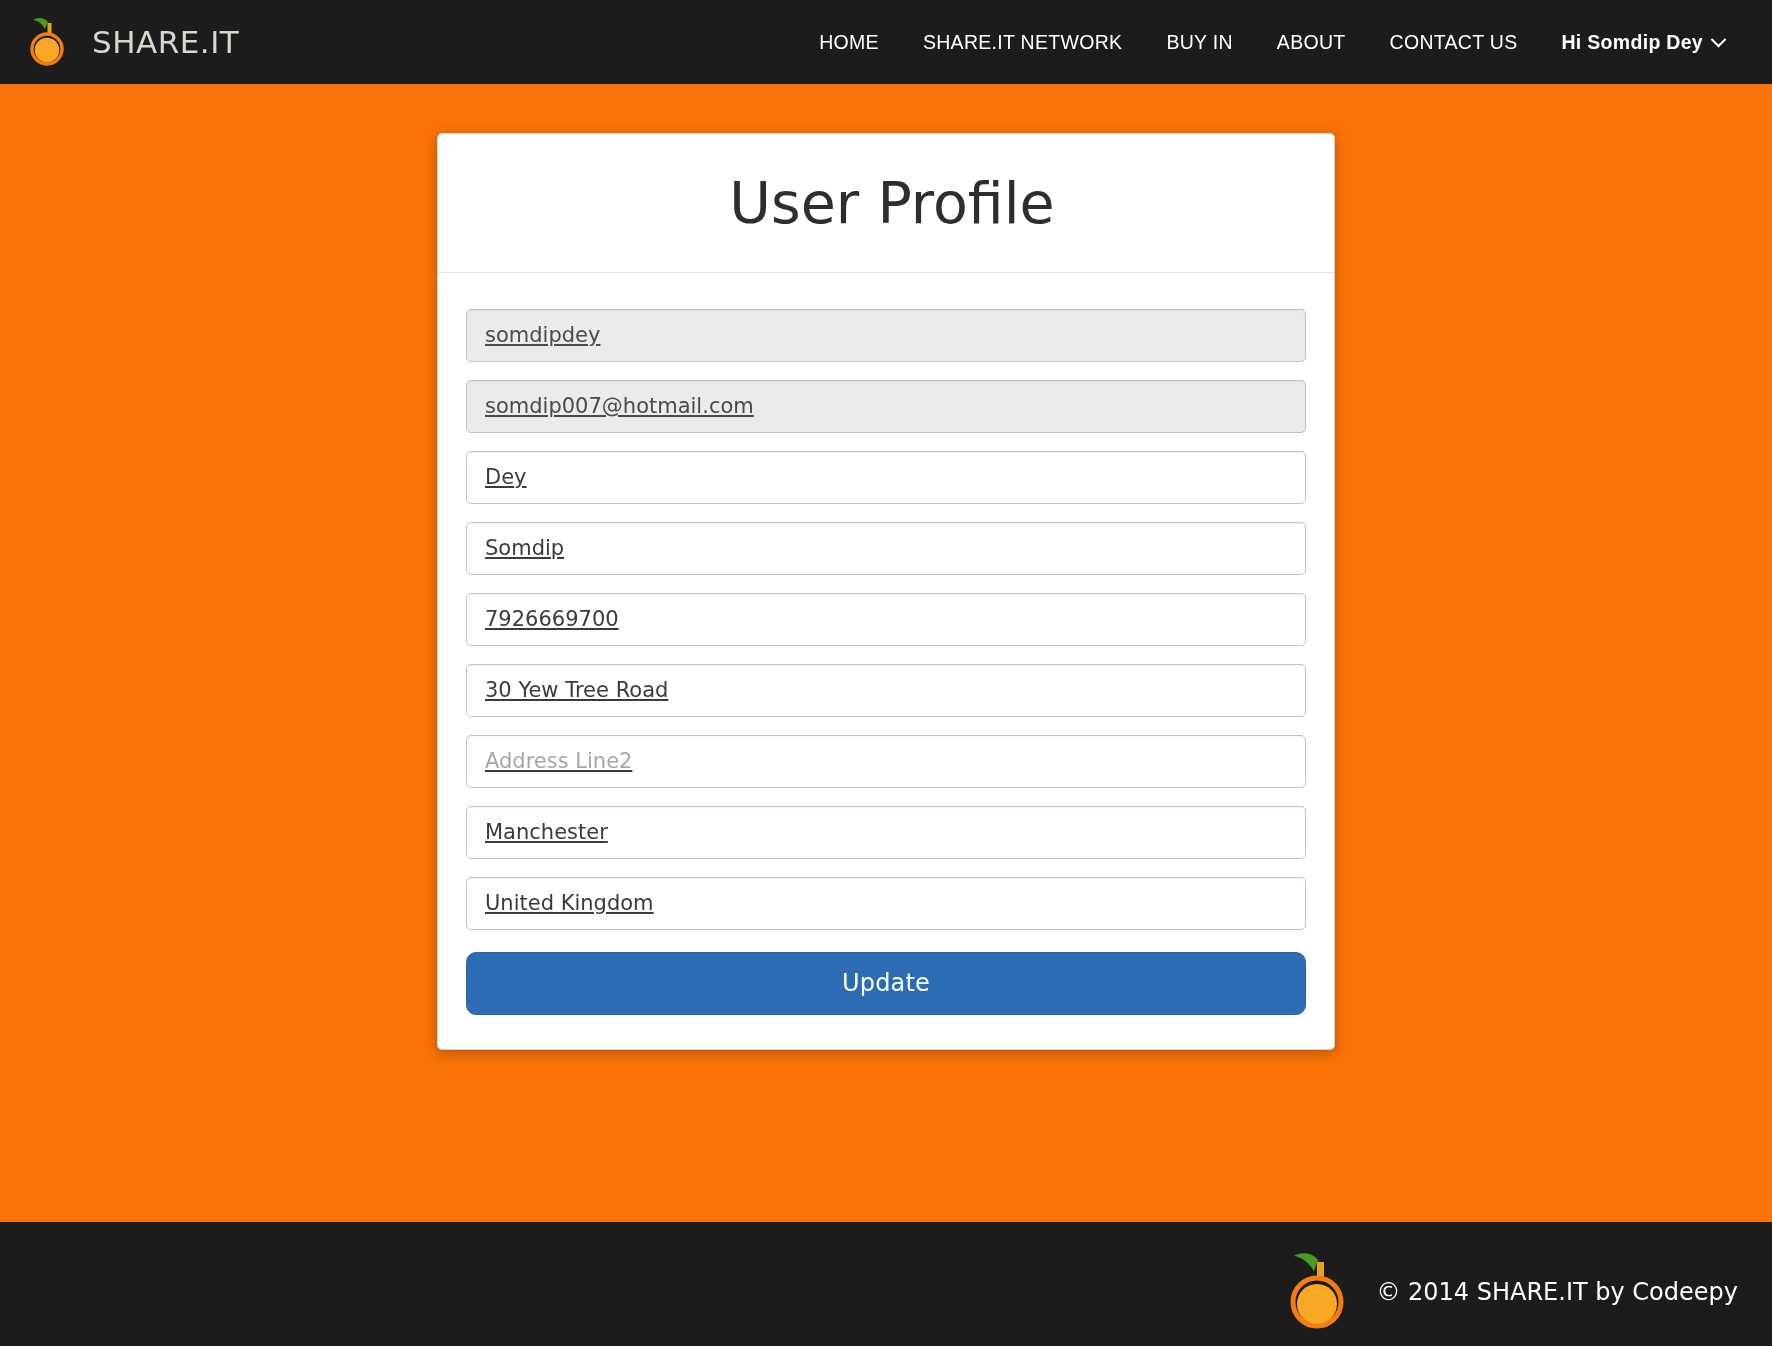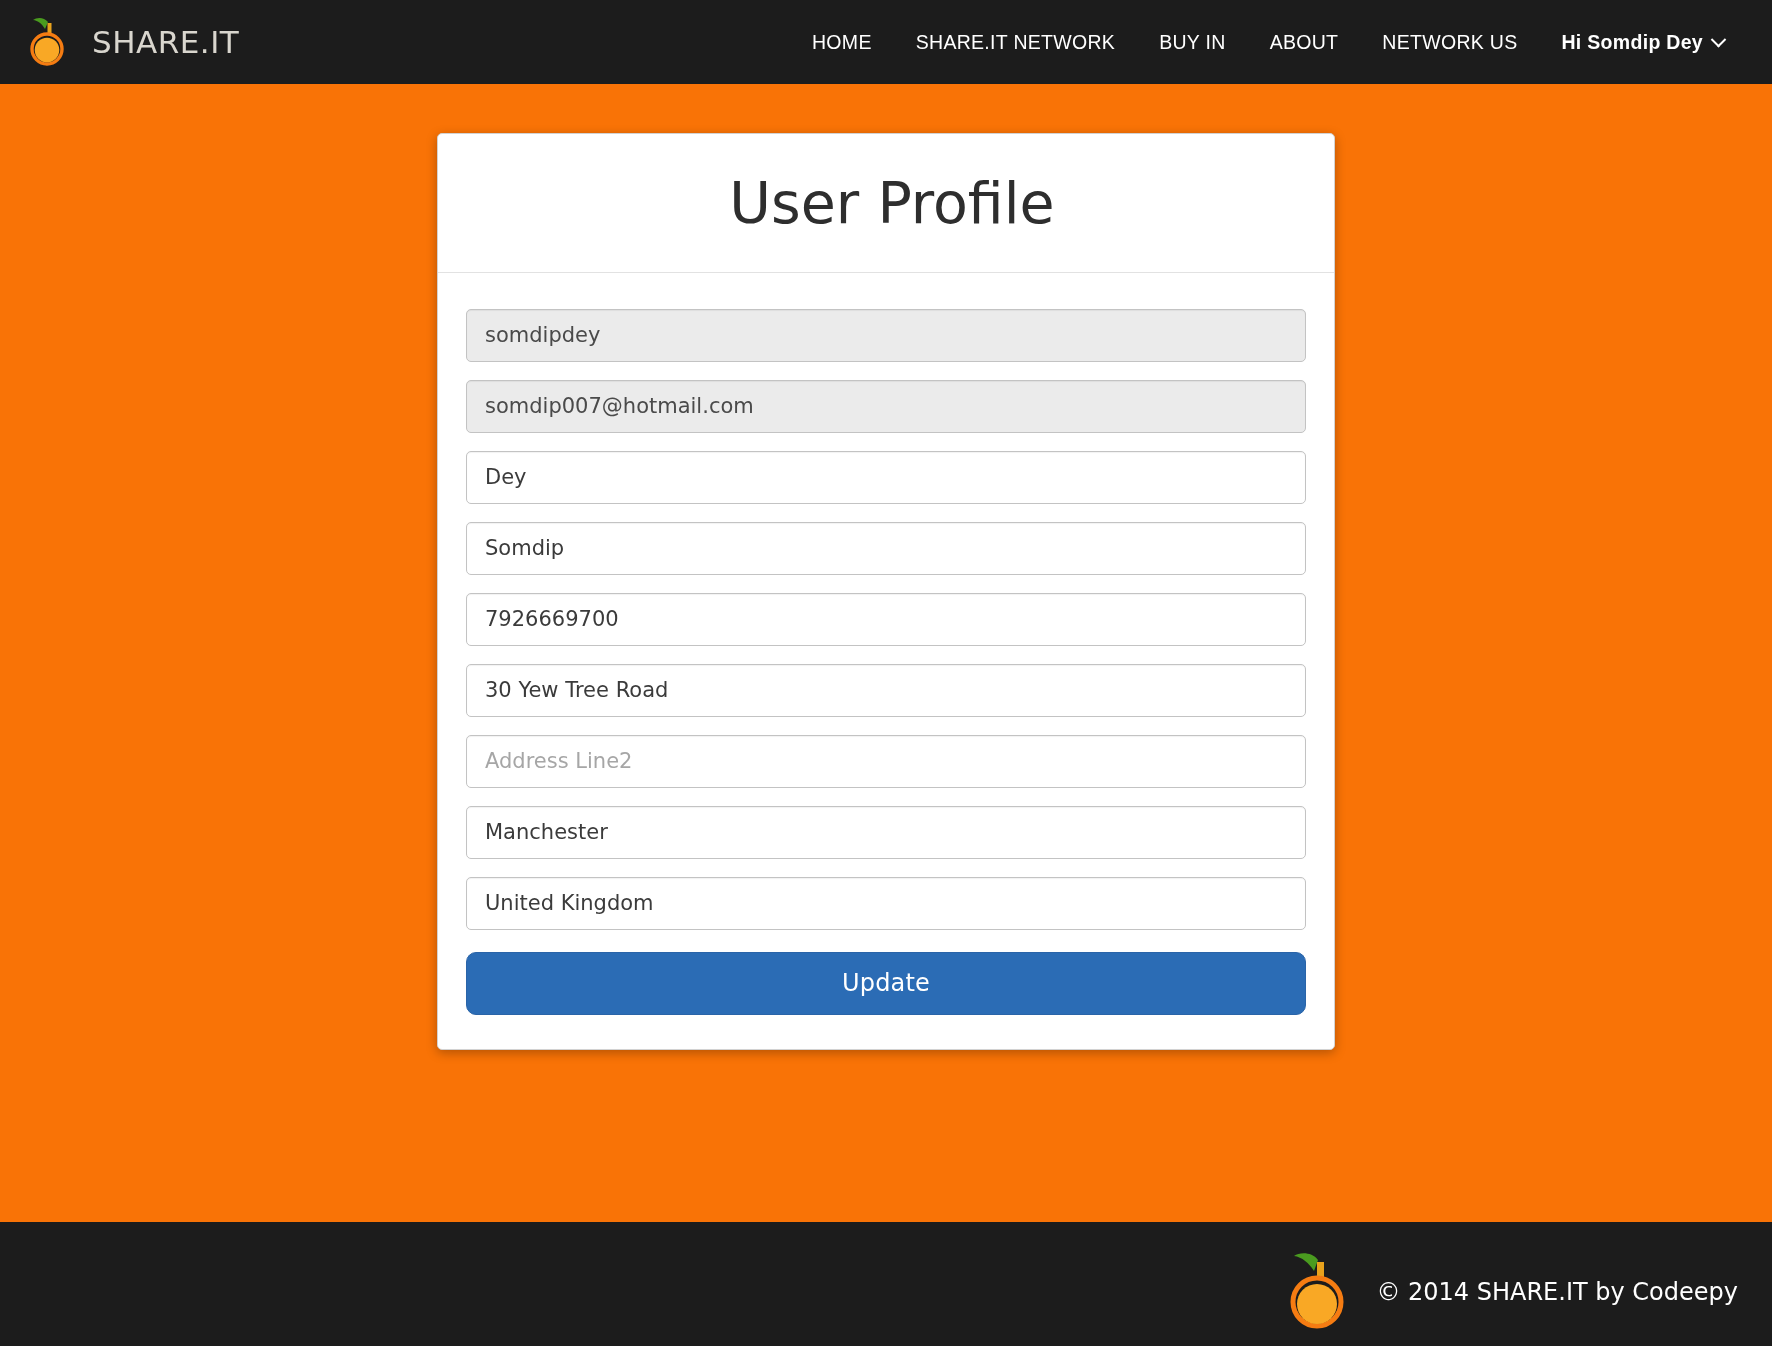--- a/index.html
+++ b/index.html
@@ -91,20 +91,21 @@
     height: 53px;
     padding: 8px 18px;
     font-size: 21px;
     font-family: "DejaVu Sans", sans-serif;
     color: #3b3b3b;
     background: #ffffff;
     border: 1px solid #c3c3c3;
     border-radius: 5px;
     outline: none;
     box-shadow: inset 0 1px 1px rgba(0,0,0,.055);
+    text-decoration: underline;
   }
   .form-control::placeholder { color: #a6a6a6; opacity: 1; }
   .form-control[disabled] {
     background: #ebebeb;
     color: #4a4a4a;
     cursor: not-allowed;
   }
 
   .btn-primary {
     display: block;
@@ -154,21 +155,21 @@
       </svg>
     </span>
     <span class="brand-text">SHARE.IT</span>
   </a>
 
   <div class="nav-links">
     <a class="nav-link">HOME</a>
     <a class="nav-link">SHARE.IT NETWORK</a>
     <a class="nav-link">BUY IN</a>
     <a class="nav-link">ABOUT</a>
-    <a class="nav-link">NETWORK US</a>
+    <a class="nav-link">CONTACT US</a>
     <a class="nav-link user">Hi Somdip Dey</a>
     <span class="caret-wrap">
         <i class="caret"></i>
       </span>
   </div>
 
 </div>
 
 <div class="page">
   <div class="panel">

